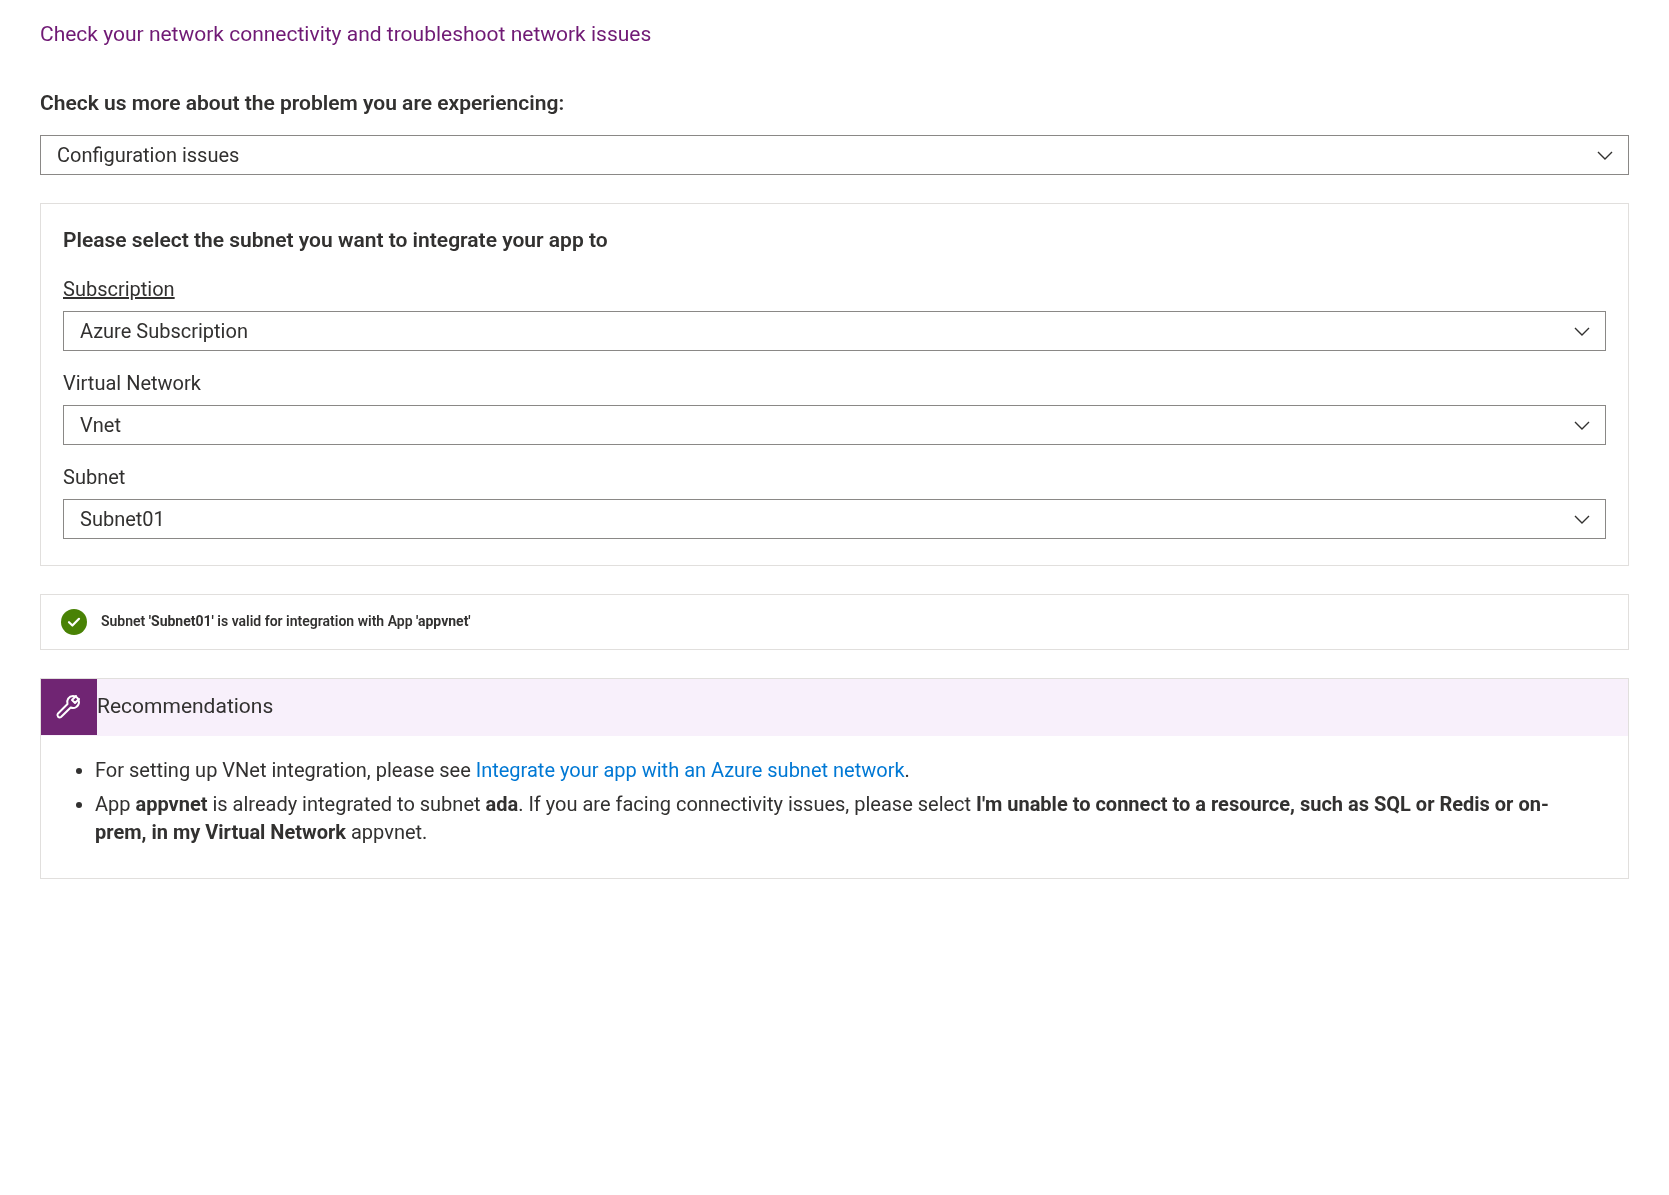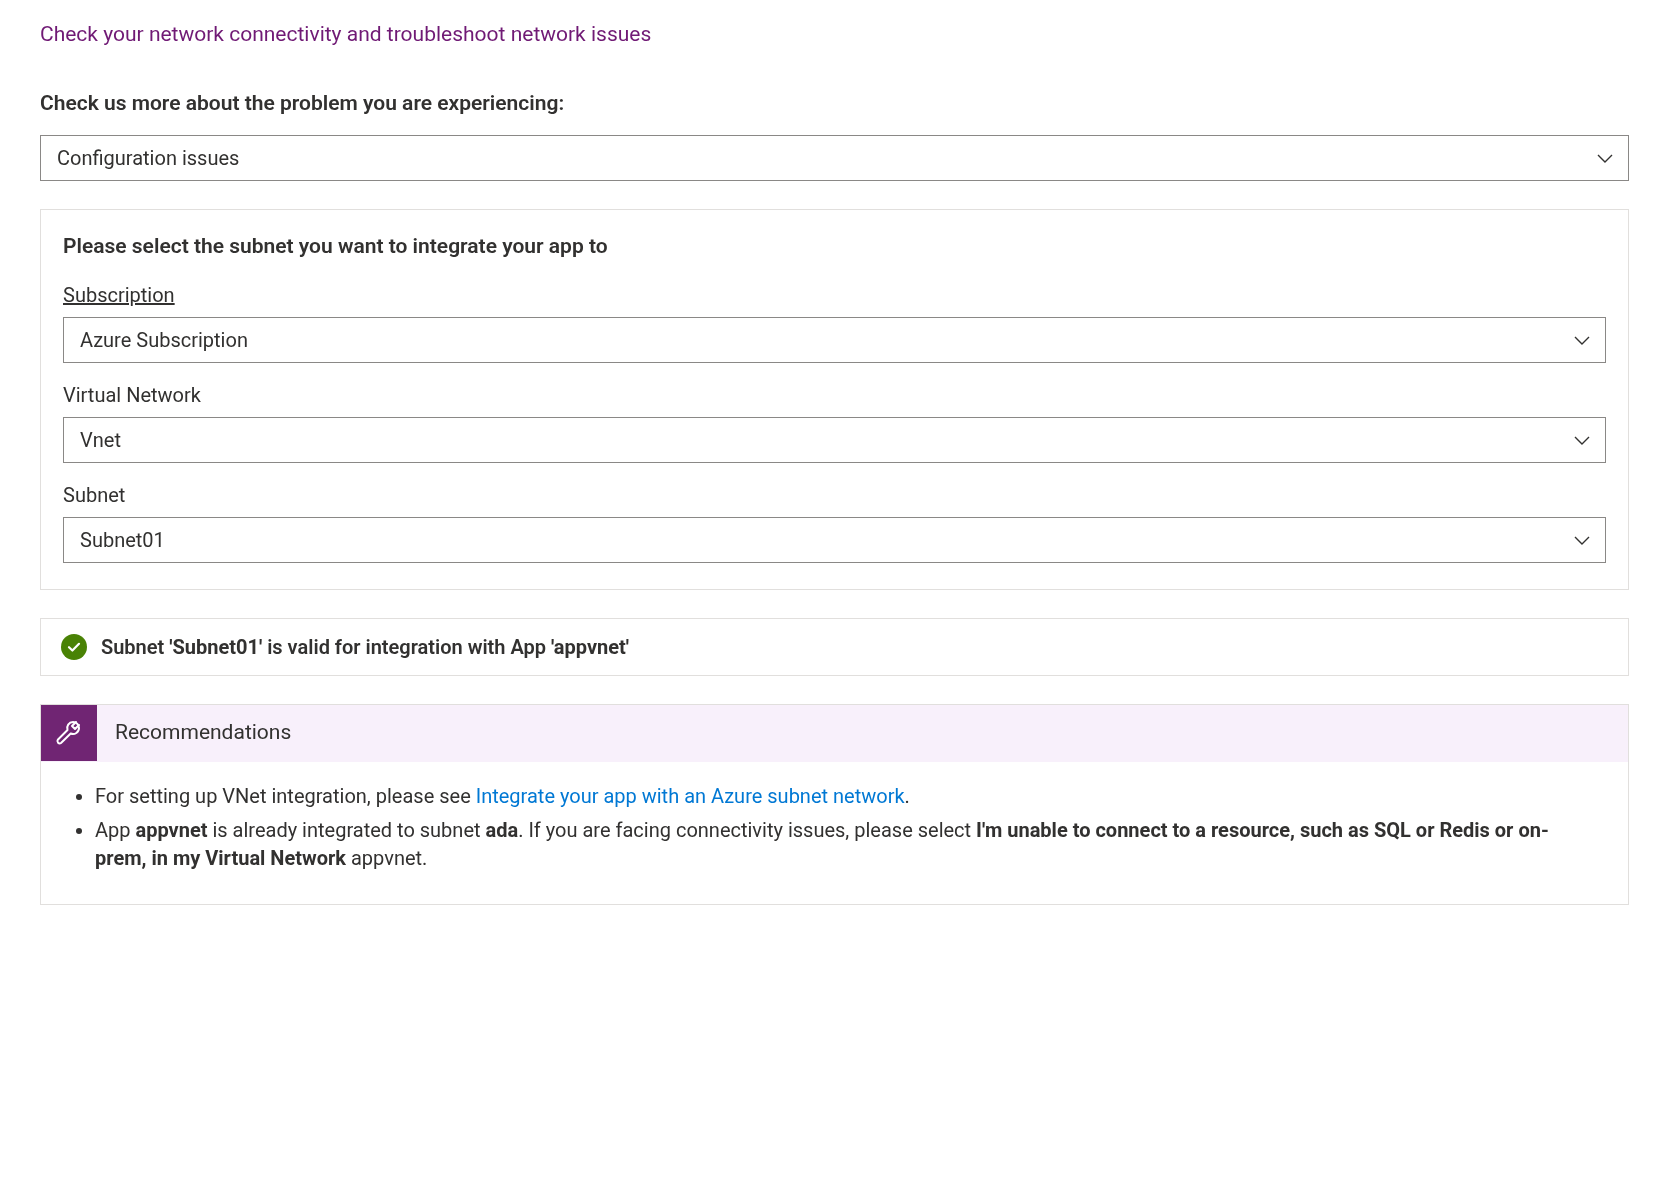--- a/index.html
+++ b/index.html
@@ -31,21 +31,21 @@
     font-size: 21px;
     font-weight: 600;
     margin-bottom: 16px;
   }
   .select-wrap {
     position: relative;
     width: 100%;
   }
   .select {
     width: 100%;
-    height: 46px;
+    height: 40px;
     border: 1px solid #8a8886;
     padding: 0 46px 0 16px;
     font-size: 20px;
     font-family: inherit;
     background: #fff;
     display: flex;
     align-items: center;
     cursor: pointer;
   }
   .select .chev {
@@ -86,21 +86,21 @@
     height: 26px;
     border-radius: 50%;
     background: #498205;
     display: flex;
     align-items: center;
     justify-content: center;
     flex: none;
   }
   .check-circle svg { display: block; }
   .status-text {
-    font-size: 20px;
+    font-size: 14px;
     font-weight: 600;
   }
   .status-text .q { font-weight: 700; }
   .rec-block {
     margin-top: 28px;
     border: 1px solid #e1dfdd;
   }
   .rec-header {
     display: flex;
     align-items: center;
@@ -114,21 +114,20 @@
     display: flex;
     align-items: center;
     justify-content: center;
     flex: none;
   }
   .rec-icon-box svg { display: block; }
   .rec-title {
     font-size: 21px;
     font-weight: 400;
     color: #323130;
-    padding-left: 18px;
   }
   .rec-body {
     padding: 20px 28px 26px 28px;
     font-size: 20px;
   }
   .rec-body ul {
     margin: 0;
     padding-left: 26px;
   }
   .rec-body li {

